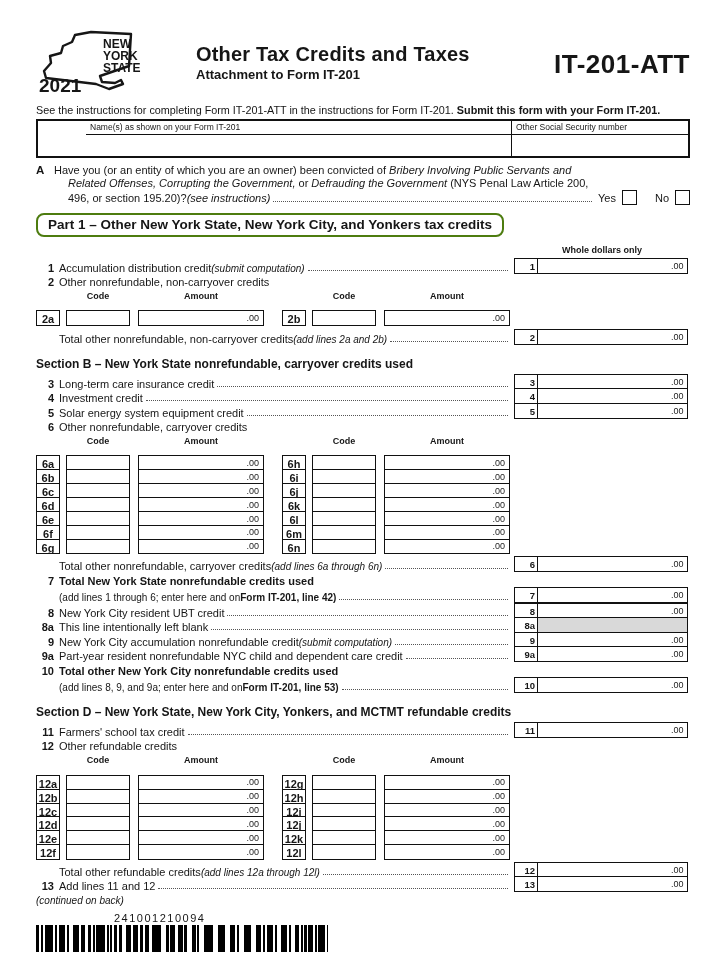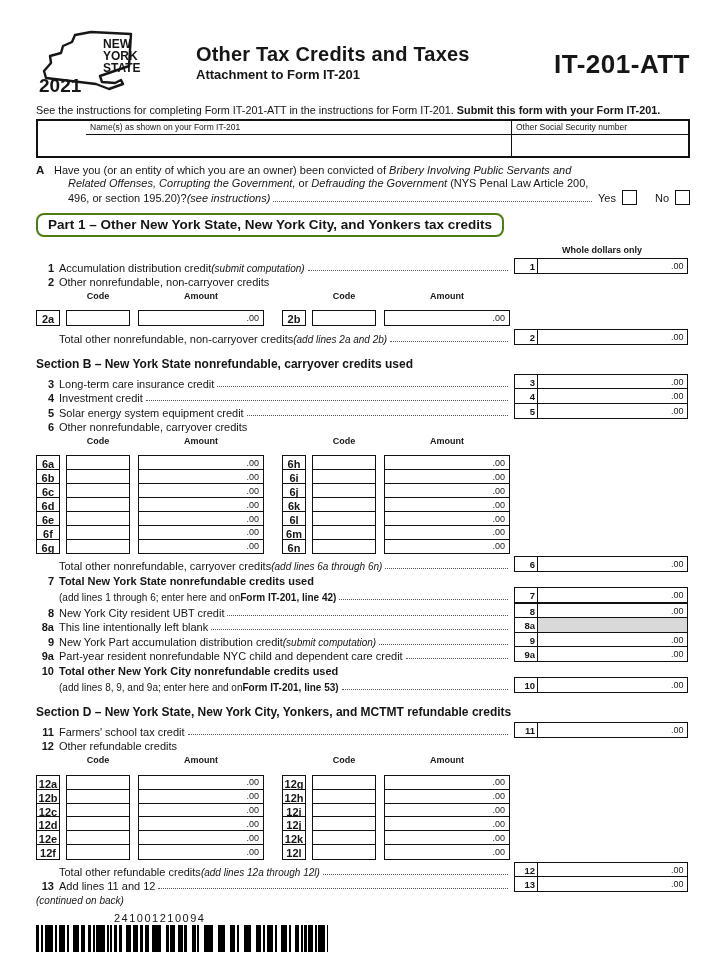--- a/index.html
+++ b/index.html
@@ -392,21 +392,21 @@
       <span class="num">8a</span>
       <span class="lbl">This line intentionally left blank </span>
       <span class="leader"></span>
       <span class="bg">
           <span class="nb">8a</span>
           <span class="ab gray"></span>
         </span>
     </div>
     <div class="fr">
       <span class="num">9</span>
-      <span class="lbl">New York Part accumulation distribution credit </span>
+      <span class="lbl">New York City accumulation nonrefundable credit </span>
       <span class="it">(submit computation)</span>
       <span class="leader"></span>
       <span class="bg">
           <span class="nb">9</span>
           <span class="ab">
             <i class="cents">.00</i>
           </span>
         </span>
     </div>
     <div class="fr">

